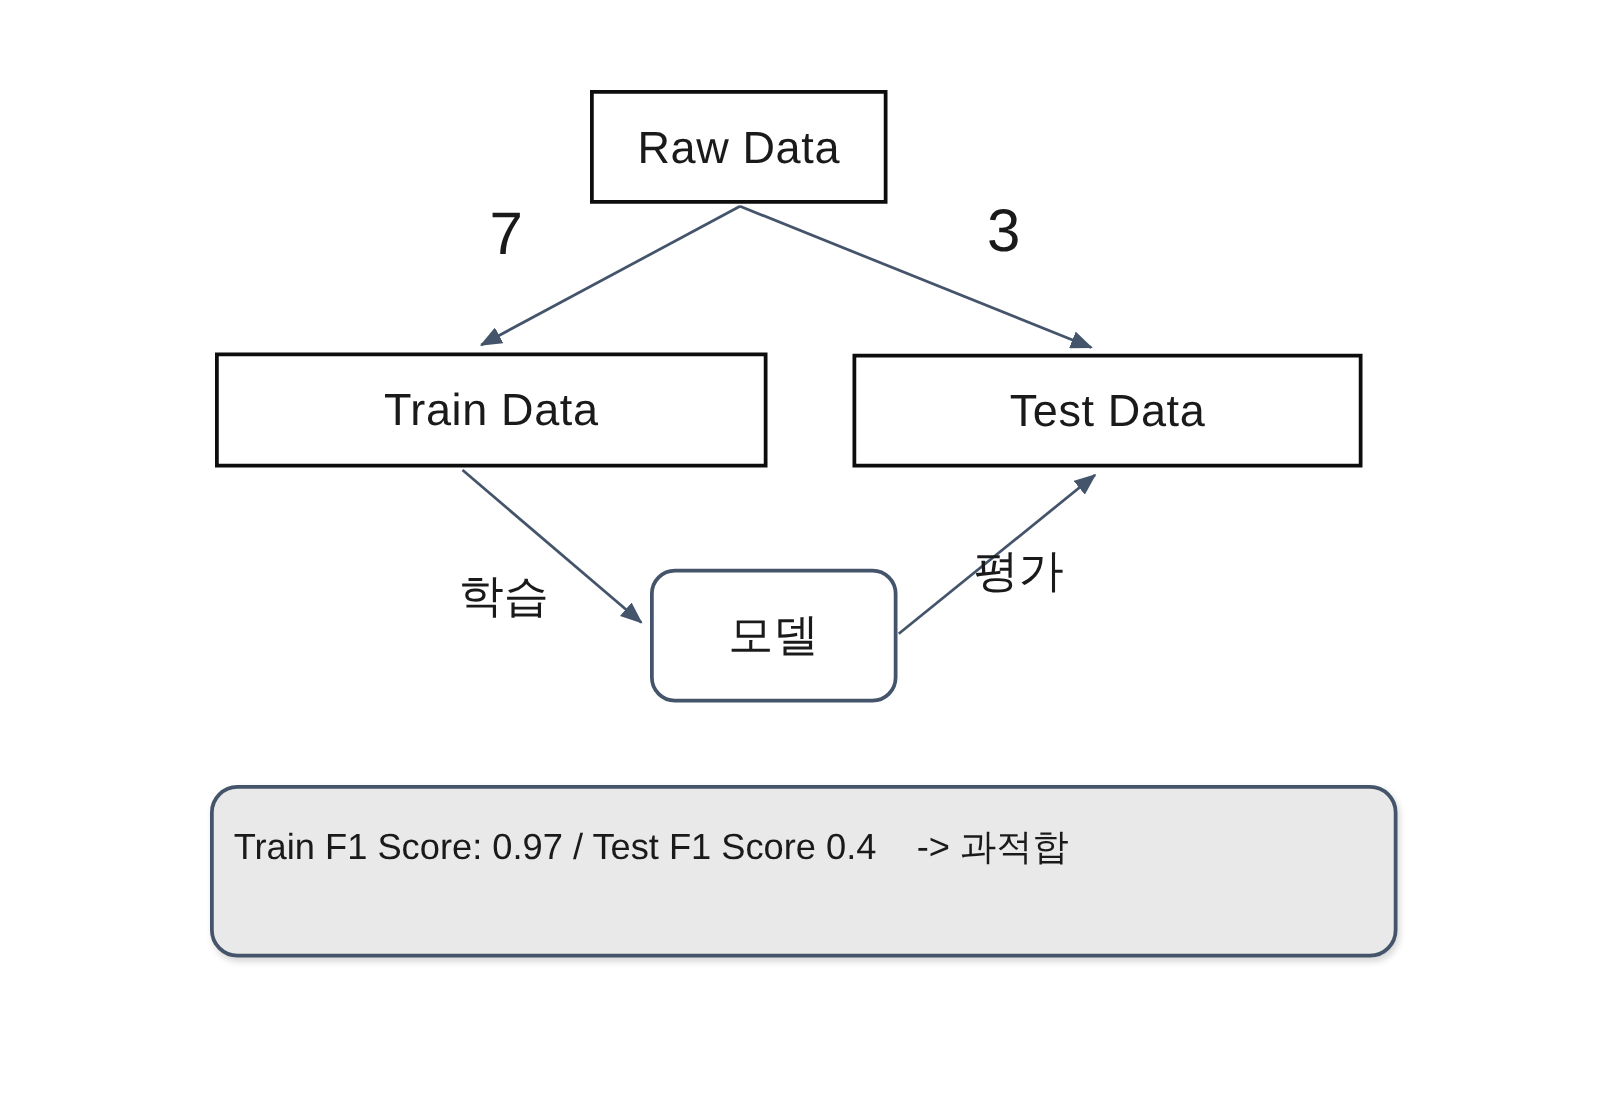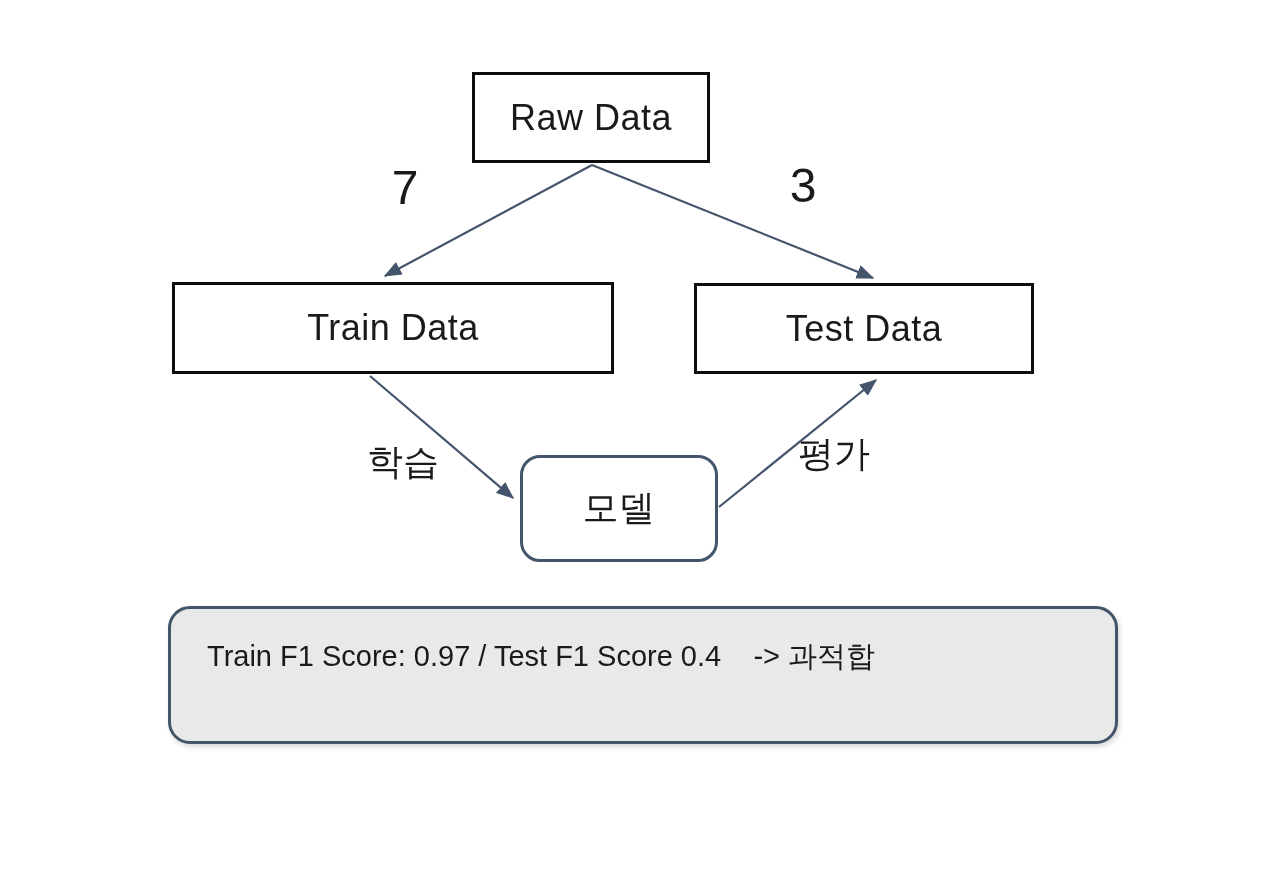--- a/index.html
+++ b/index.html
@@ -53,46 +53,46 @@
     font-size: 48px;
     line-height: 48px;
   }
   .edge-label.kr {
     font-size: 36px;
     line-height: 44px;
   }
   .result-box {
     position: absolute;
     left: 168px;
-    top: 606px;
+    top: 628px;
     width: 950px;
     height: 138px;
     box-sizing: border-box;
     background: var(--result-fill, #e9e9e9);
     border: 3px solid var(--result-border, #44546A);
     border-radius: 22px;
-    padding: 26px 0 0 36px;
+    padding: 26px 0 0 16px;
     box-shadow: 2px 3px 5px rgba(0,0,0,0.15);
   }
   .result-line {
     font-size: 29px;
     line-height: 42px;
     white-space: pre;
     color: var(--text, #1a1a1a);
   }
   
   .raw   { left: 472px; top: 72px;  width: 238px; height: 91px; }
   .train { left: 172px; top: 282px; width: 442px; height: 92px; }
-  .test  { left: 682px; top: 283px; width: 340px; height: 91px; margin-left: 12px; }
+  .test  { left: 682px; top: 283px; width: 408px; height: 91px; }
   .model { left: 520px; top: 455px; width: 198px; height: 107px; }
   
   .seven { left: 378px; top: 164px; width: 54px; }
   .three { left: 776px; top: 162px; width: 54px; }
-  .haksseup { left: 357px; top: 440px; width: 92px; }
-  .pyeongga { left: 788px; top: 435px; width: 92px; font-family: Liberation Mono, monospace; }
+  .haksseup { left: 357px; top: 455px; width: 92px; }
+  .pyeongga { left: 769px; top: 435px; width: 92px; }
 </style>
 </head>
 <body>
 
 <div class="canvas">
 
   <svg class="edges" width="1280" height="881" viewBox="0 0 1280 881" xmlns="http://www.w3.org/2000/svg">
     <defs>
       <marker id="arrowhead" markerUnits="strokeWidth" markerWidth="8" markerHeight="6.5" viewBox="0 0 8 6.5" refX="7.4" refY="3.25" orient="auto">
         <path d="M0,0 L8,3.25 L0,6.5 Z" fill="var(--arrow, #44546A)"></path>

